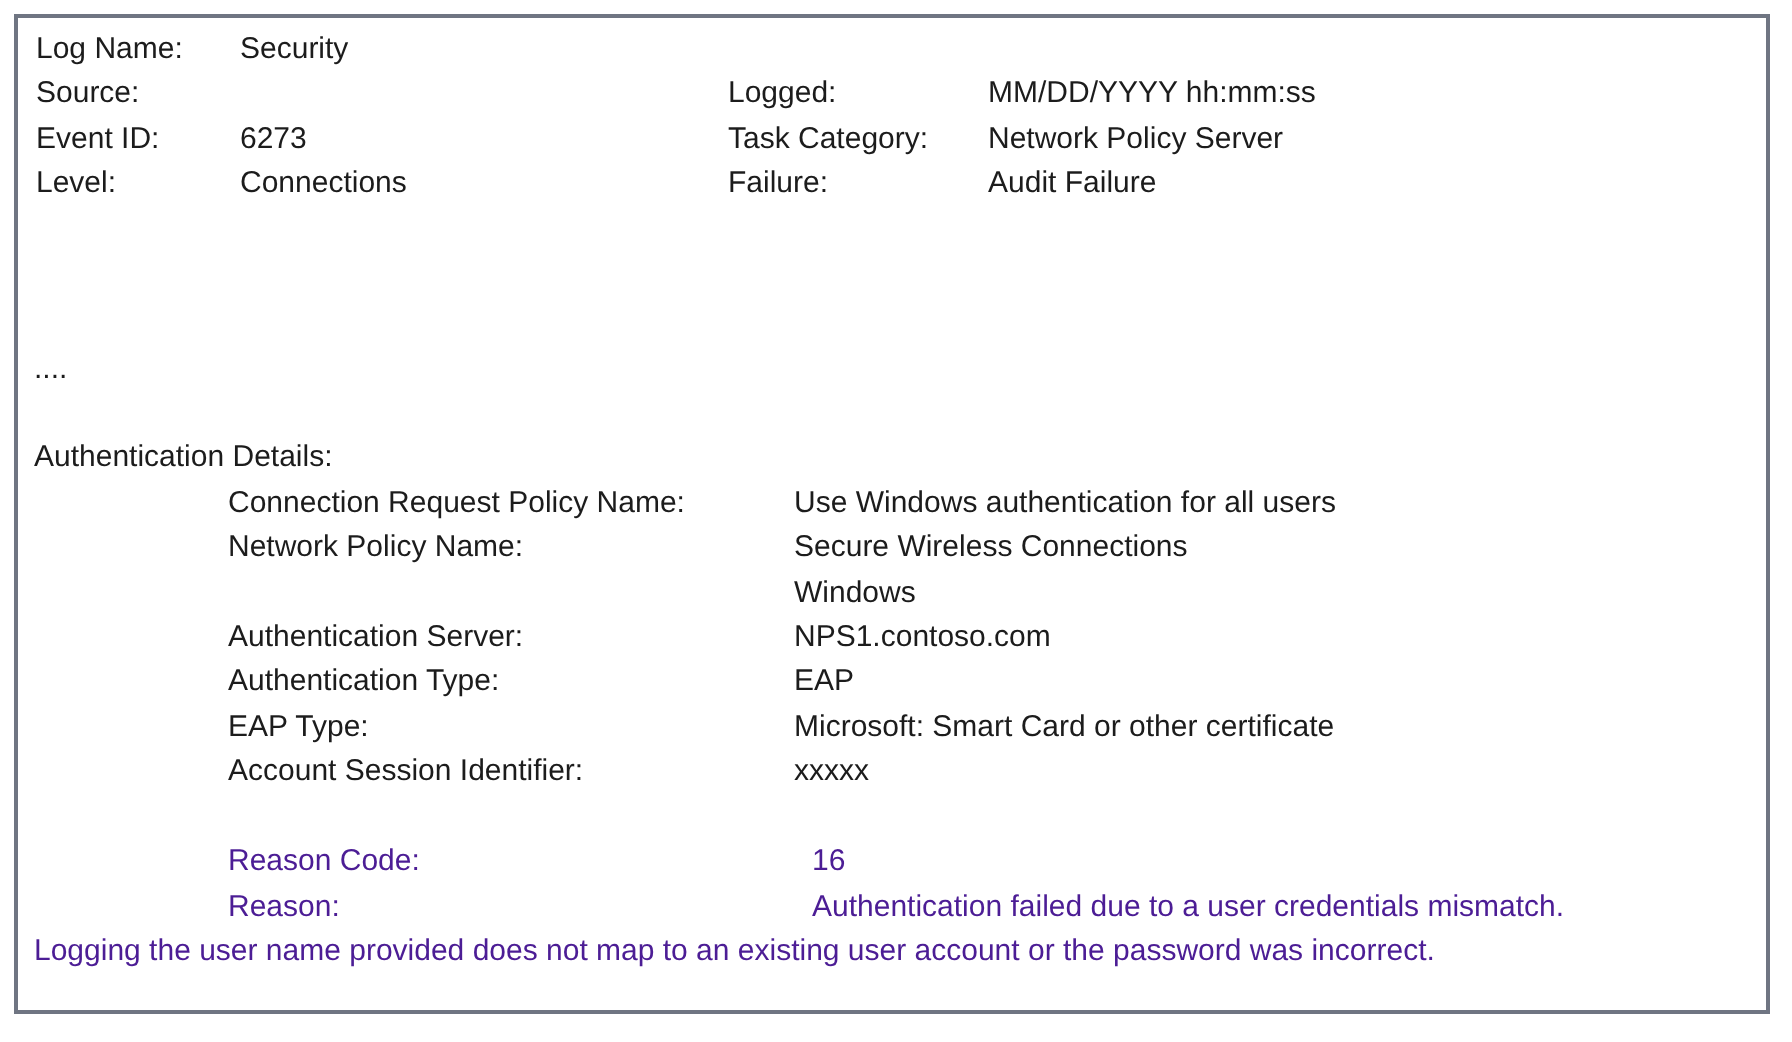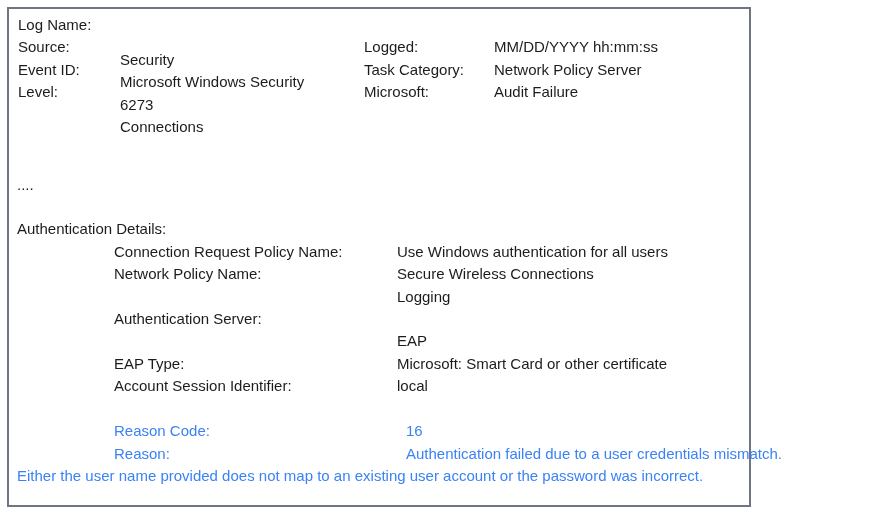--- a/index.html
+++ b/index.html
@@ -1,104 +1,105 @@
 <!DOCTYPE html>
 <html><head>
 <meta charset="utf-8">
 <style>
   * { margin:0; padding:0; box-sizing:border-box; }
   html,body { width:896px; height:521px; background:#ffffff; overflow:hidden; }
   body { font-family:"Liberation Sans", sans-serif; color:#1c1c1c; position:relative; }
   .frame {
-    position:absolute; left:7px; top:7px; width:744px; height:500px;
+    position:absolute; left:7px; top:7px; width:878px; height:500px;
     border:2px solid #6f7582; background:#ffffff;
   }
   .line { position:absolute; left:0; width:100%; height:20px; font-size:15px; line-height:19px; white-space:nowrap; }
   .line span { position:absolute; white-space:nowrap; }
   
   .l1 { left:9px; }
-  .v1 { left:111px;margin-top:35px; }
+  .v1 { left:111px; }
   .l2 { left:355px; }
   .v2 { left:485px; }
   
   .m  { left:8px; }
   
   .dl { left:105px; }
   .dv { left:388px; }
-  .red, .red span { color:#3b82f6; }
+  .red, .red span { color:#4c1d95; }
   .red .dv { left:397px; }
 </style>
 </head>
 <body>
 
 <div class="frame">
 
   <div class="line" style="top:6px">
     <span class="l1">Log Name:</span>
     <span class="v1">Security</span>
   </div>
   <div class="line" style="top:28px">
     <span class="l1">Source:</span>
-    <span class="v1">Microsoft Windows Security</span>
     <span class="l2">Logged:</span>
     <span class="v2">MM/DD/YYYY hh:mm:ss</span>
   </div>
   <div class="line" style="top:51px">
     <span class="l1">Event ID:</span>
     <span class="v1">6273</span>
     <span class="l2">Task Category:</span>
     <span class="v2">Network Policy Server</span>
   </div>
   <div class="line" style="top:73px">
     <span class="l1">Level:</span>
     <span class="v1">Connections</span>
-    <span class="l2">Microsoft:</span>
+    <span class="l2">Failure:</span>
     <span class="v2">Audit Failure</span>
   </div>
 
   <div class="line" style="top:166px">
     <span class="m">....</span>
   </div>
   <div class="line" style="top:210px">
     <span class="m">Authentication Details:</span>
   </div>
 
   <div class="line" style="top:233px">
     <span class="dl">Connection Request Policy Name:</span>
     <span class="dv">Use Windows authentication for all users</span>
   </div>
   <div class="line" style="top:255px">
     <span class="dl">Network Policy Name:</span>
     <span class="dv">Secure Wireless Connections</span>
   </div>
   <div class="line" style="top:278px">
-    <span class="dv">Logging</span>
+    <span class="dv">Windows</span>
   </div>
   <div class="line" style="top:300px">
     <span class="dl">Authentication Server:</span>
+    <span class="dv">NPS1.contoso.com</span>
   </div>
   <div class="line" style="top:322px">
+    <span class="dl">Authentication Type:</span>
     <span class="dv">EAP</span>
   </div>
   <div class="line" style="top:345px">
     <span class="dl">EAP Type:</span>
     <span class="dv">Microsoft: Smart Card or other certificate</span>
   </div>
   <div class="line" style="top:367px">
     <span class="dl">Account Session Identifier:</span>
-    <span class="dv">local</span>
+    <span class="dv">xxxxx</span>
   </div>
   <div class="line" style="top:390px">
   </div>
   <div class="line red" style="top:412px">
     <span class="dl">Reason Code:</span>
     <span class="dv">16</span>
   </div>
   <div class="line red" style="top:435px">
     <span class="dl">Reason:</span>
     <span class="dv">Authentication failed due to a user credentials mismatch.</span>
   </div>
 
   <div class="line red" style="top:457px">
-    <span class="m">Either the user name provided does not map to an existing user account or the password was incorrect.</span>
+    <span class="m">Logging the user name provided does not map to an existing user account or the password was incorrect.</span>
   </div>
 
 </div>
 
 </body></html>

